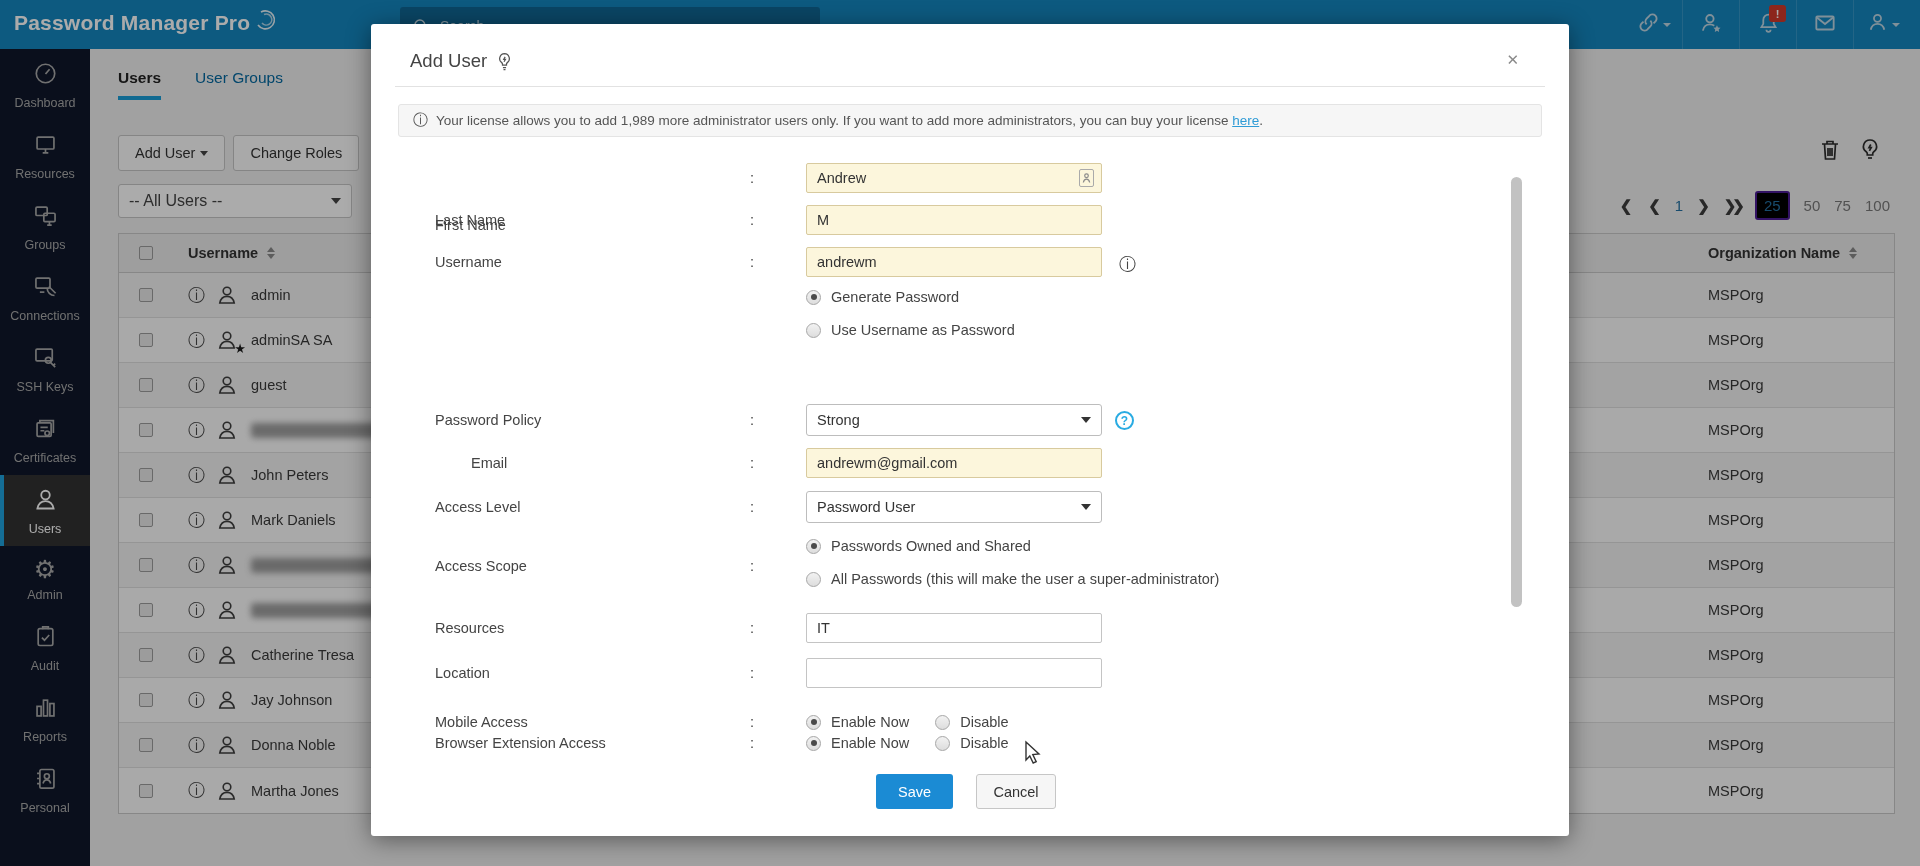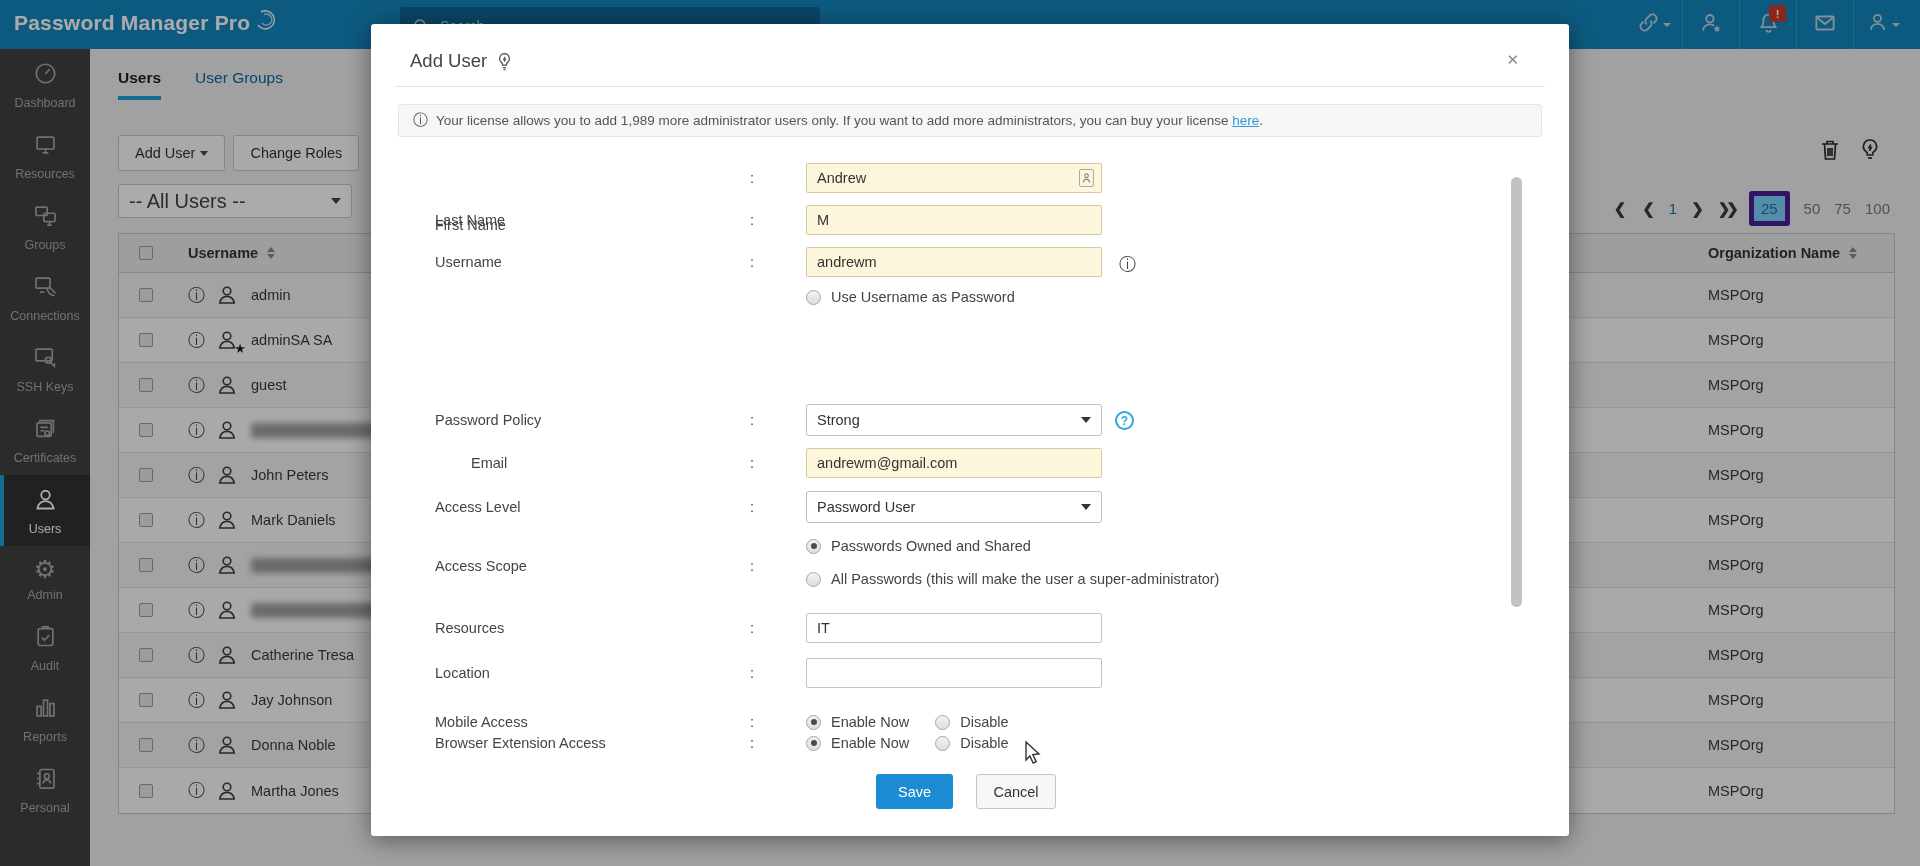--- a/index.html
+++ b/index.html
@@ -13,44 +13,44 @@
   .logo svg { margin-left:2px; margin-top:-8px; }
   .search-stub { position:absolute; left:400px; top:7px; width:420px; height:38px; background:rgba(0,0,0,0.22); border-radius:3px; display:flex; align-items:center; padding:0 12px; color:#cfe3ee; }
   .search-stub .ph { font-size:14px; color:#c3d9e6; margin-left:10px; }
   .top-icons { position:absolute; right:10px; top:0; height:49px; display:flex; align-items:center; }
   .top-icon { position:relative; width:57px; height:49px; display:flex; align-items:center; justify-content:center; color:#bfd7e4; border-left:1px solid rgba(255,255,255,0.14); cursor:pointer; }
   .top-icon:first-child { border-left:none; }
   .badge { position:absolute; top:5px; right:10px; min-width:17px; height:17px; background:#d13a2a; color:#fff; font-size:11px; font-weight:700; border-radius:3px; display:flex; align-items:center; justify-content:center; padding:0 4px; }
   .caret { display:inline-block; width:0; height:0; border-left:4px solid transparent; border-right:4px solid transparent; border-top:5px solid currentColor; margin-left:5px; }
 
   
-  .sidebar { position:absolute; left:0; top:49px; width:90px; height:817px; background:#404040; z-index:10; }
+  .sidebar { position:absolute; left:0; top:49px; width:90px; height:817px; background:#0f172a; z-index:10; }
   .side-item { position:relative; width:90px; padding:11px 0 10px; display:flex; flex-direction:column; align-items:center; color:#a9a9a9; cursor:pointer; }
   .side-item .lbl { font-size:12.5px; margin-top:5px; }
   .side-item.active { background:#323232; color:#fff; }
   .side-item.active::before { content:""; position:absolute; left:0; top:0; bottom:0; width:4px; background:#1fa3df; }
   .side-item svg, .side-item .glyph { color:inherit; }
   .glyph { font-size:25px; line-height:26px; font-family:"DejaVu Sans", sans-serif; }
 
   
   .content { position:absolute; left:90px; top:49px; right:0; bottom:0; background:#f0f0f0; }
   .tab-row { position:absolute; left:28px; top:20px; display:flex; gap:34px; }
   .tab { font-size:15.5px; color:#0369a1; padding-bottom:9px; cursor:pointer; }
   .tab.active { color:#222; font-weight:700; border-bottom:4px solid #1a9ed9; }
   .btn { background:#fdfdfd; border:1px solid #c6c6c6; border-radius:3px; color:#333; font-size:14.5px; padding:9px 16px; cursor:pointer; display:inline-flex; align-items:center; }
   .btn .caret { color:#444; }
   .actions { position:absolute; left:28px; top:86px; display:flex; gap:8px; }
-  .filter { position:absolute; left:28px; top:135px; width:234px; height:34px; background:#fff; border:1px solid #c6c6c6; border-radius:3px; font-size:20px; color:#444; display:flex; align-items:center; padding:0 10px; justify-content:space-between; cursor:pointer; }
+  .filter { position:absolute; left:28px; top:135px; width:234px; height:34px; background:#fff; border:1px solid #c6c6c6; border-radius:3px; font-size:16px; color:#444; display:flex; align-items:center; padding:0 10px; justify-content:space-between; cursor:pointer; }
   .tool-icons { position:absolute; right:38px; top:88px; display:flex; gap:16px; color:#2d2d2d; }
   .tool-icons span { cursor:pointer; }
   .pagination { position:absolute; right:30px; top:142px; display:flex; align-items:center; gap:14px; font-size:15px; color:#3c3c3c; }
   .pg-nav { font-weight:700; font-size:15px; cursor:pointer; }
   .pg-cur { color:#2471a3; cursor:pointer; }
   .pg-size { color:#7a7a7a; cursor:pointer; }
-  .pg-size.active { color:#2471a3; border:5px solid #4c1d95; border-radius:3px; background:#7dd3fc; padding:4px 7px; }
+  .pg-size.active { color:#2471a3; border:2px solid #4c1d95; border-radius:3px; background:#000000; padding:4px 7px; }
 
   
   .table { position:absolute; left:28px; top:184px; width:1777px; border:1px solid #c9c9c9; background:#fff; }
   .t-head { height:39px; background:#ececec; border-bottom:1px solid #c9c9c9; position:relative; font-weight:700; font-size:14.5px; color:#333; }
   .t-row { height:45px; position:relative; border-bottom:1px solid #dedede; background:#fdfdfd; font-size:14.5px; color:#3a3a3a; }
   .t-row:nth-child(odd) { background:#f3f3f3; }
   .t-row:last-child { border-bottom:none; }
   .cell { position:absolute; top:0; height:100%; display:flex; align-items:center; }
   .c-check { left:20px; }
   .chk { width:14px; height:14px; border:1px solid #9d9d9d; border-radius:2px; background:#e9e9e9; cursor:pointer; }
@@ -554,20 +554,24 @@
 
     <div class="frow" style="top:223px;height:30px;">
       <span class="flabel" style="line-height:30px;">Username</span>
       <span class="fcolon" style="line-height:30px;">:</span>
       <input class="tinput fctrl" value="andrewm" style="">
       <span class="after-ic" style="top:6px;">ⓘ</span>
     </div>
 
     <div class="frow vgroup" style="top:265px;left:435px;width:500px;" id="password-mode-group">
         <div class="radio-line">
+          <span class="radio sel"></span>
+          <span>Generate Password</span>
+        </div>
+        <div class="radio-line">
           <span class="radio"></span>
           <span>Use Username as Password</span>
         </div>
       </div>
 
     <div class="frow" style="top:380px;height:32px;">
       <span class="flabel" style="line-height:32px;">Password Policy</span>
       <span class="fcolon" style="line-height:32px;">:</span>
       <div class="fake-select fctrl">
         <span>Strong</span>

